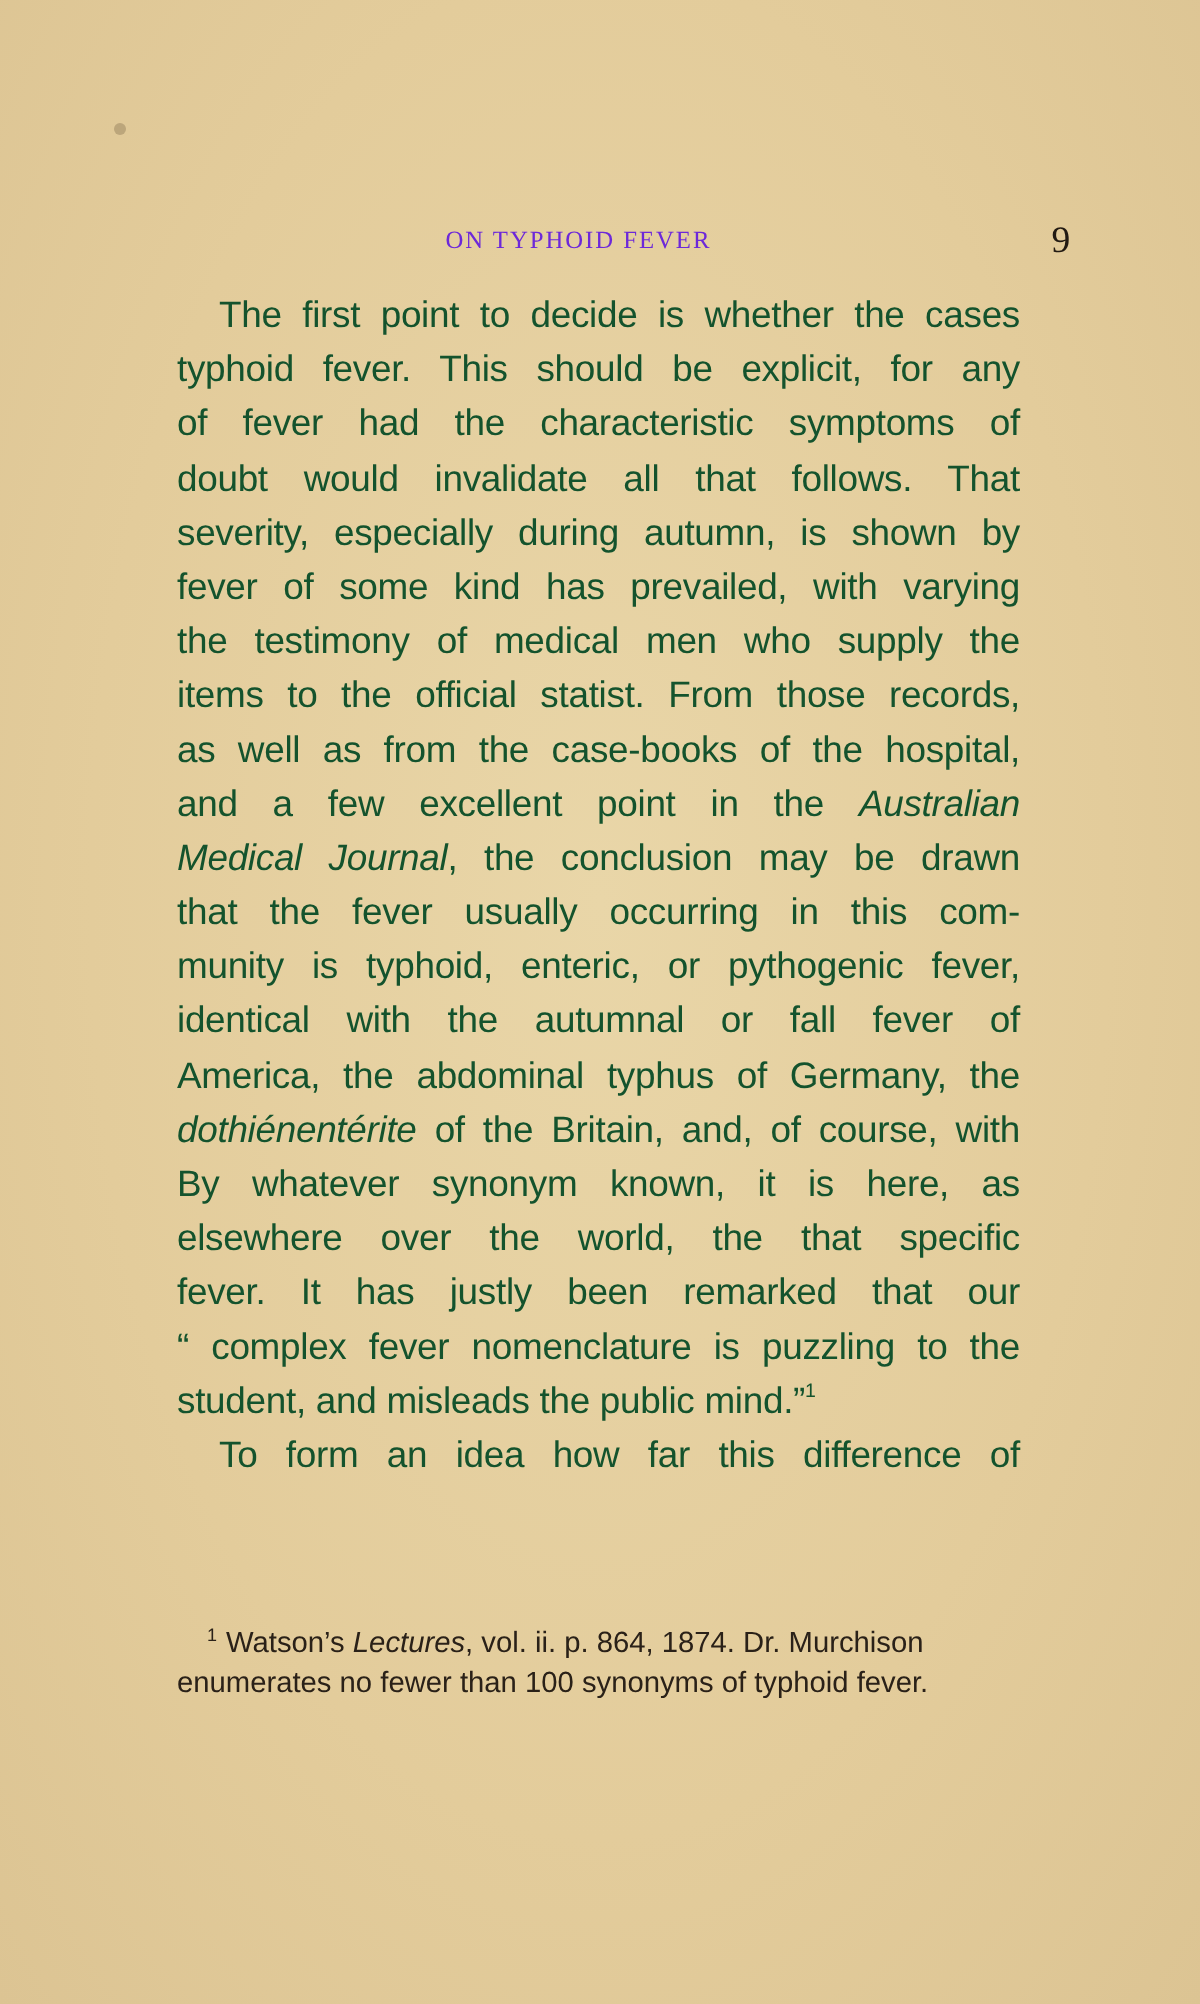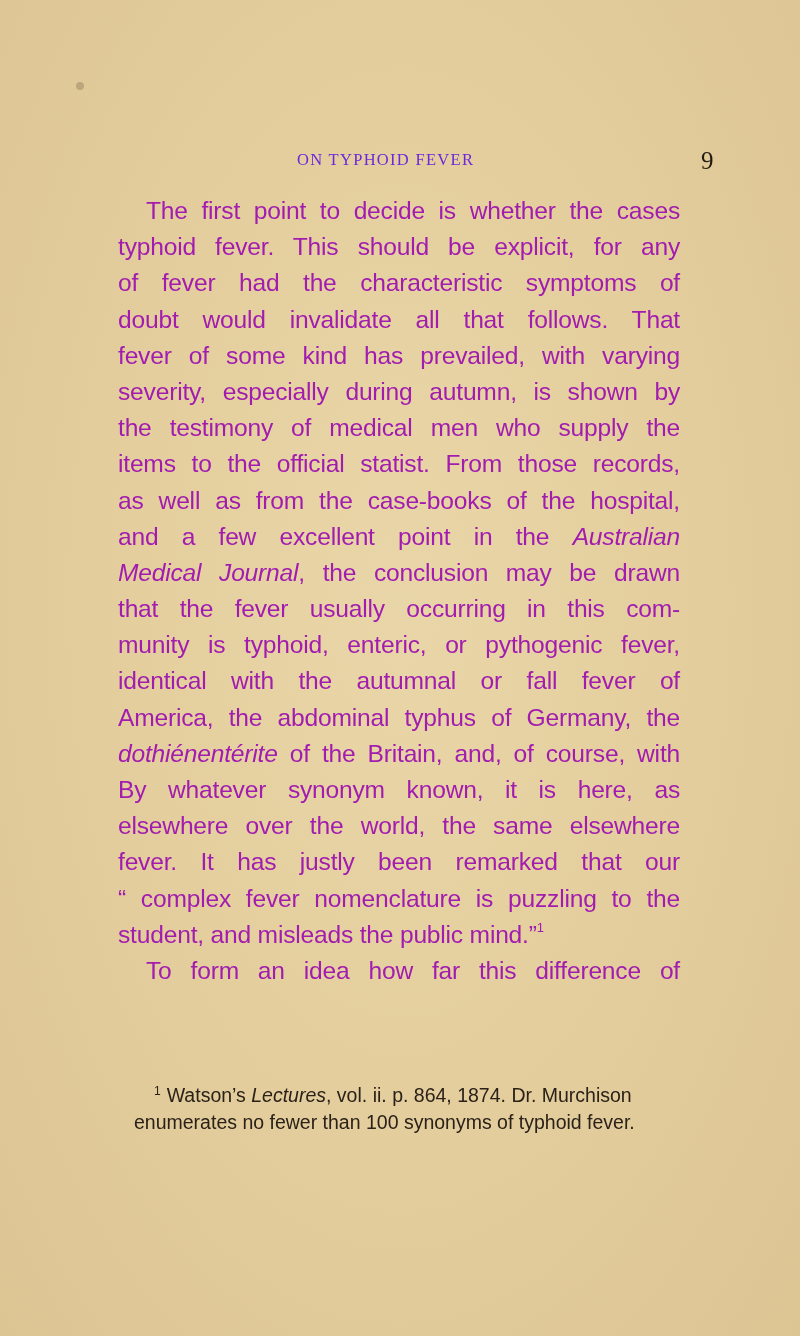--- a/index.html
+++ b/index.html
@@ -49,21 +49,21 @@
     .body-text {
       position: absolute;
       left: 118px;
       top: 193px;
       width: 562px;
       font-size: 24.6px;
       line-height: 36.2px;
       font-family: "Liberation Sans", "DejaVu Sans", sans-serif;
       font-stretch: condensed;
       letter-spacing: -0.2px;
-      color: #a21caf;
+      color: #14532d;
     }
     .line {
       display: block;
       white-space: nowrap;
       text-align: justify;
       text-align-last: justify;
       height: 36.2px;
     }
     .line.indent {
       padding-left: 28px;
@@ -86,21 +86,20 @@
       top: 1082px;
       width: 540px;
       font-size: 19.5px;
       line-height: 26.5px;
       font-family: "Liberation Sans", "DejaVu Sans", sans-serif;
       color: #2a2118;
     }
     .fn-line {
       display: block;
       white-space: nowrap;
-      margin-left: 16px;
     }
     .fn-line.first {
       padding-left: 20px;
     }
     .fn-mark {
       font-size: 12px;
       vertical-align: 7px;
       line-height: 0;
       margin-right: 6px;
     }
@@ -120,34 +119,34 @@
   <div class="running-head">
     <span class="running-title">ON TYPHOID FEVER</span>
     <span class="page-number">9</span>
   </div>
 
   <div class="body-text">
     <span class="line indent">The first point to decide is whether the cases</span>
     <span class="line">typhoid fever.  This should be explicit, for any</span>
     <span class="line">of fever had the characteristic symptoms of</span>
     <span class="line">doubt would invalidate all that follows.  That</span>
+    <span class="line">severity, especially during autumn, is shown by</span>
     <span class="line">fever of some kind has prevailed, with varying</span>
-    <span class="line">severity, especially during autumn, is shown by</span>
     <span class="line">the testimony of medical men who supply the</span>
     <span class="line">items to the official statist.  From those records,</span>
     <span class="line">as well as from the case-books of the hospital,</span>
     <span class="line"><span>and a few excellent point in the </span><span class="it">Australian</span></span>
     <span class="line"><span class="it">Medical Journal</span><span>, the conclusion may be drawn</span></span>
     <span class="line">that the fever usually occurring in this com-</span>
     <span class="line">munity is typhoid, enteric, or pythogenic fever,</span>
     <span class="line">identical with the autumnal or fall fever of</span>
     <span class="line">America, the abdominal typhus of Germany, the</span>
     <span class="line"><span class="it">dothiénentérite</span><span> of the Britain, and, of course, with</span></span>
     <span class="line">By whatever synonym known, it is here, as</span>
-    <span class="line">elsewhere over the world, the same elsewhere</span>
+    <span class="line">elsewhere over the world, the that specific</span>
     <span class="line">fever.  It has justly been remarked that our</span>
     <span class="line">“ complex fever nomenclature is puzzling to the</span>
     <span class="line last"><span>student, and misleads the public mind.”</span><sup class="fnref">1</sup></span>
     <span class="line indent">To form an idea how far this difference of</span>
   </div>
 
   <div class="footnotes">
     <span class="fn-line first"><span class="fn-mark">1</span><span>Watson’s </span><span class="it">Lectures</span><span>, vol. ii. p. 864, 1874.  Dr. Murchison</span></span>
     <span class="fn-line">enumerates no fewer than 100 synonyms of typhoid fever.</span>
   </div>

